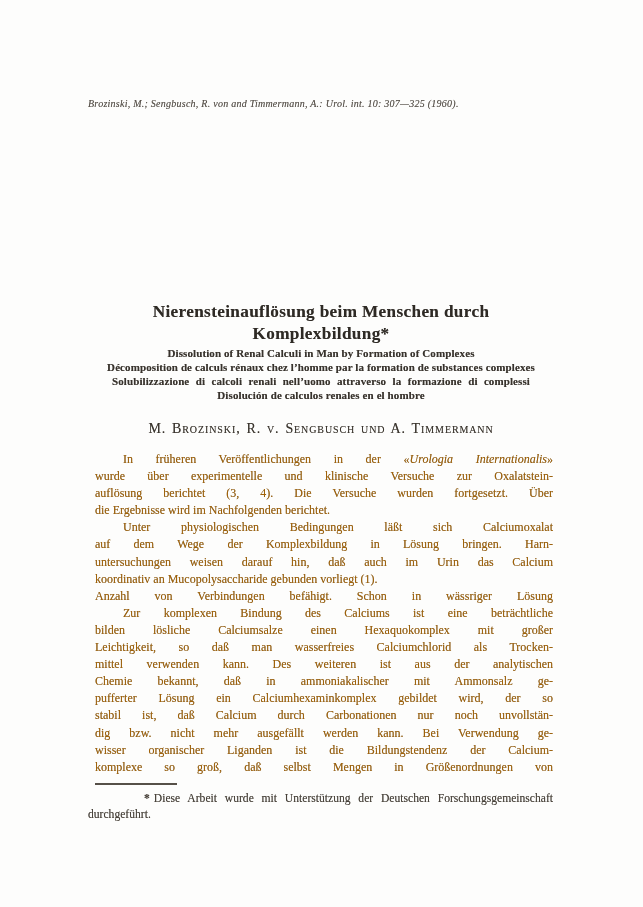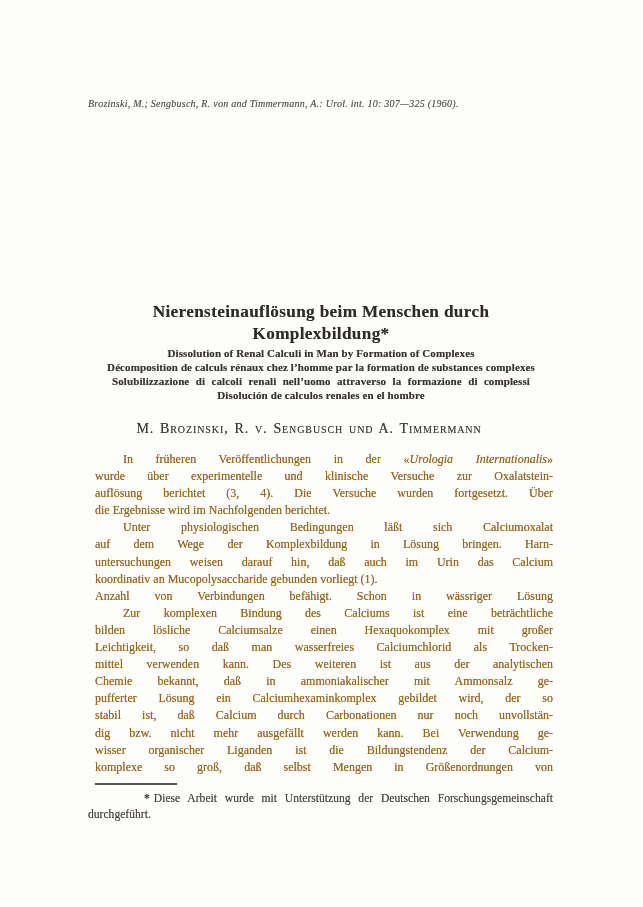--- a/index.html
+++ b/index.html
@@ -55,21 +55,21 @@
     font-weight: bold;
     line-height: 14px;
     color: #38332d;
     letter-spacing: 0.1px;
   }
   .sub { text-align: center; white-space: nowrap; }
   .sub.wide { word-spacing: 3.5px; }
 
   .authors {
     position: absolute;
-    top: 421px; left: 76px; width: 466px;
+    top: 421px; left: 88px; width: 466px;
     text-align: center;
     font-variant: small-caps;
     font-size: 14px;
     letter-spacing: 0.9px;
     word-spacing: 1.5px;
     color: #3a352e;
   }
 
   .body-text {
     position: absolute;

